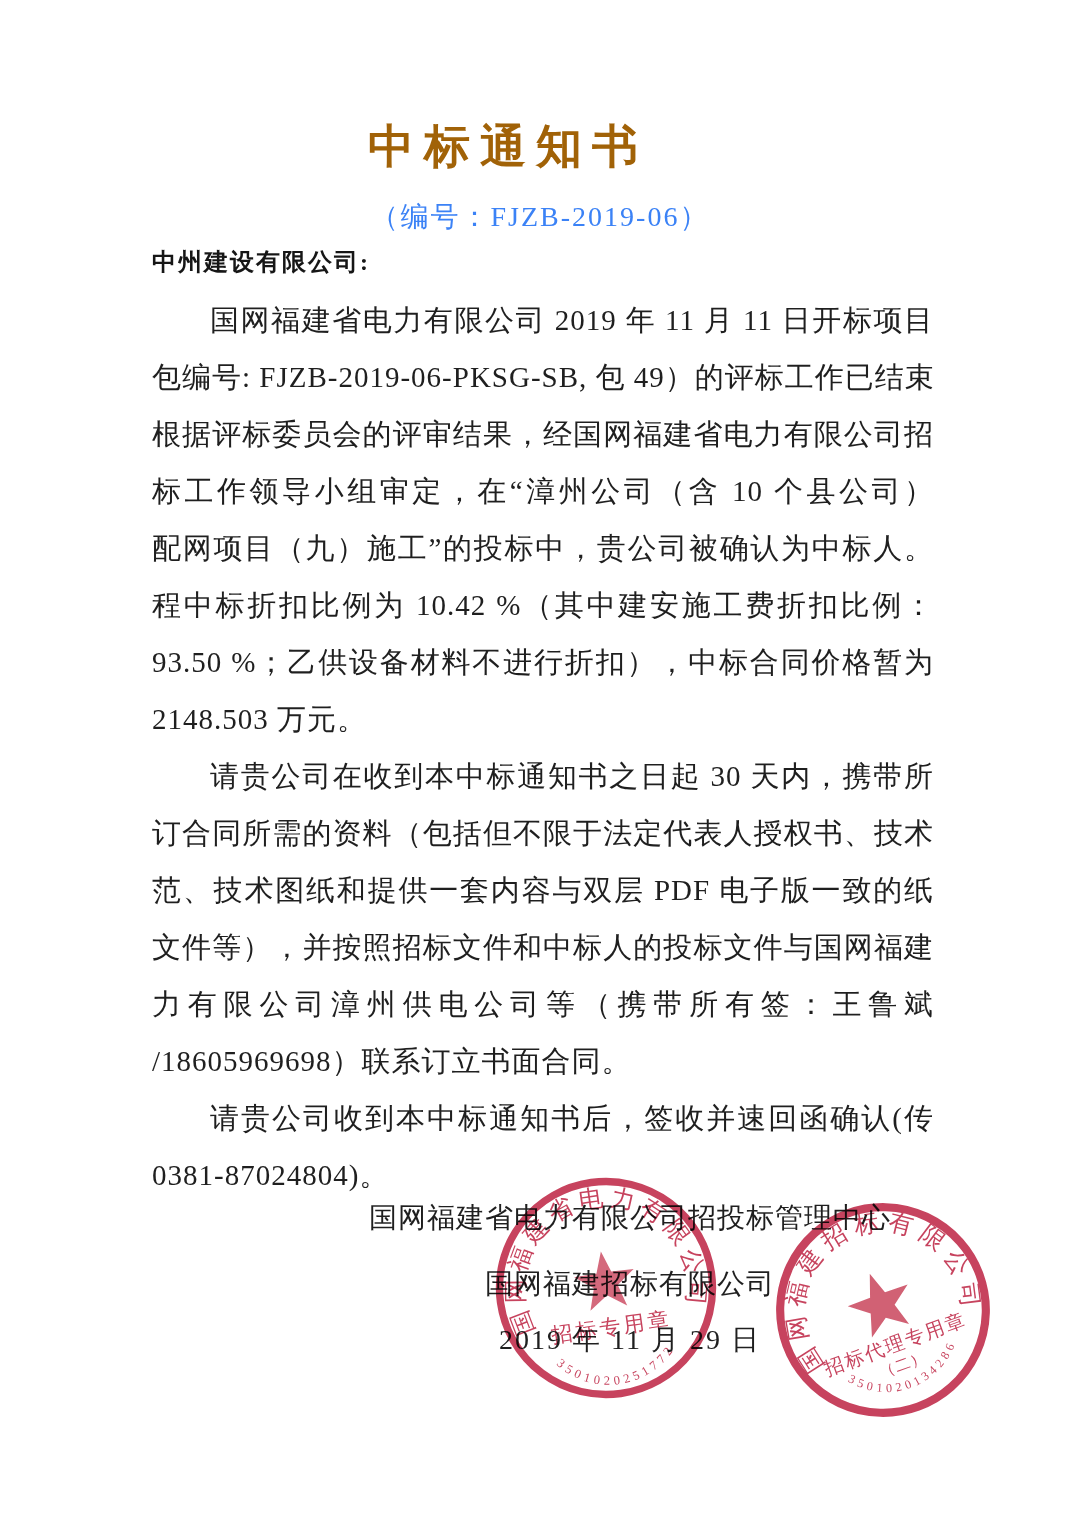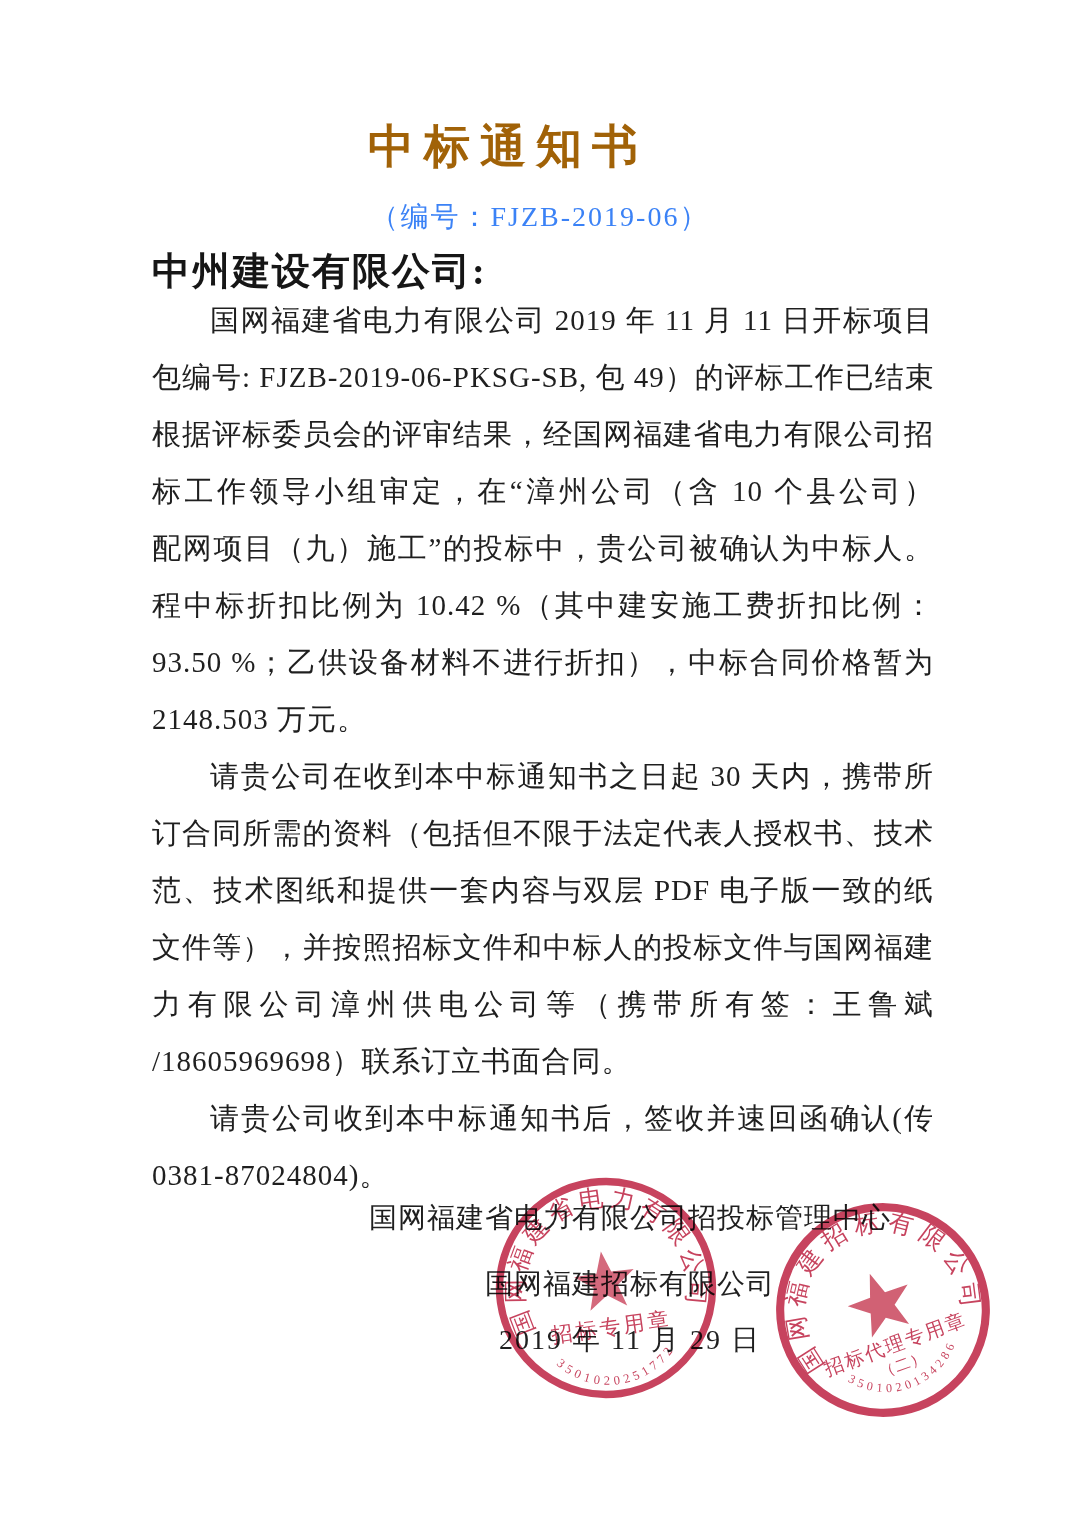--- a/index.html
+++ b/index.html
@@ -27,21 +27,21 @@
     position: absolute;
     top: 198px; left: 0; width: 1080px;
     text-align: center;
     font-size: 28px;
     letter-spacing: 2px;
     color: #3b82f6;
   }
   .addressee {
     position: absolute;
     top: 246px; left: 152px;
-    font-size: 38px;
+    font-size: 24px;
     font-weight: 700;
     letter-spacing: 2px;
     color: #161616;
   }
   .body-block {
     position: absolute;
     top: 292px; left: 152px;
     width: 782px;
   }
   .line {

